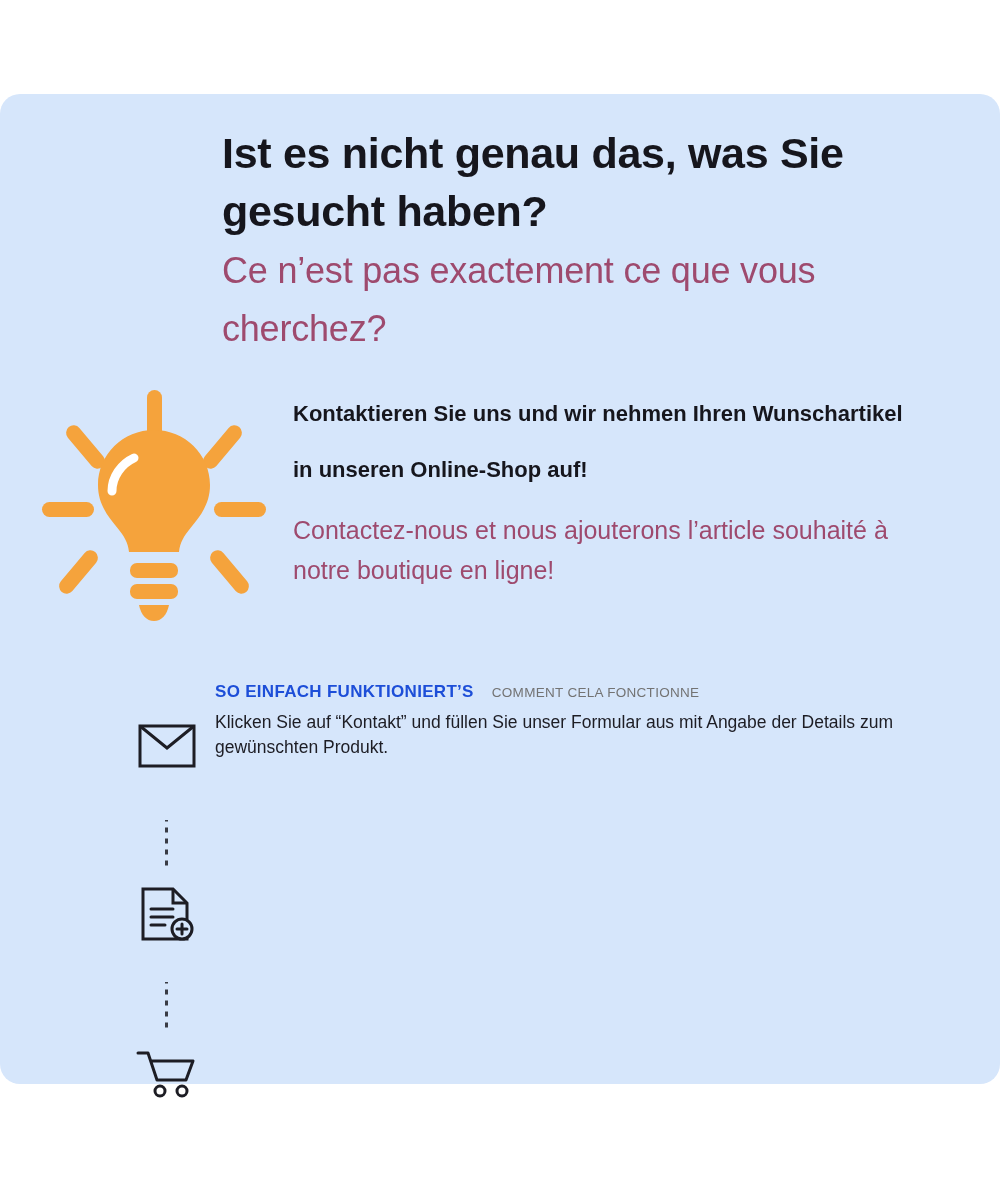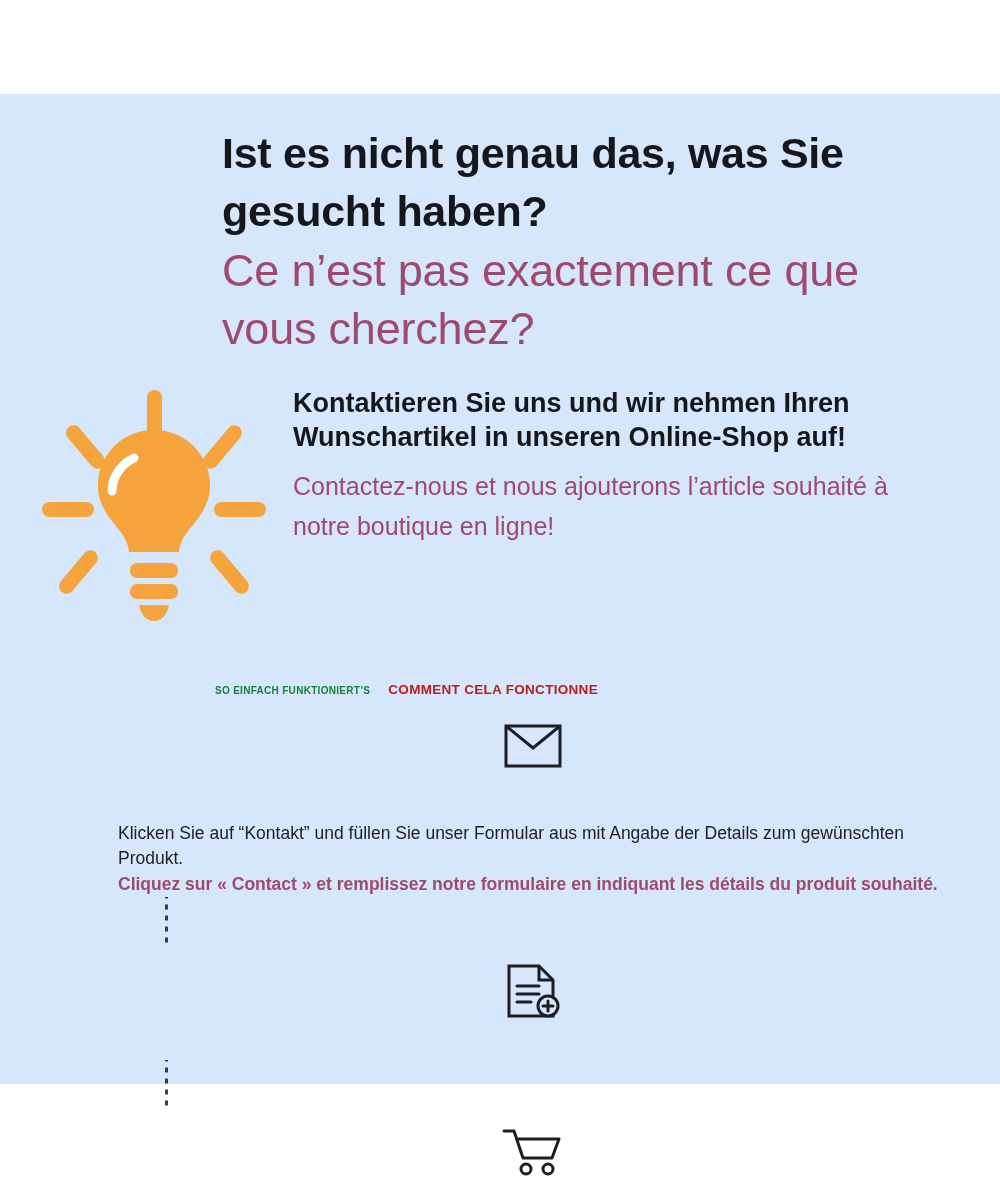--- a/index.html
+++ b/index.html
@@ -20,38 +20,39 @@
     background: #ffffff;
     overflow: hidden;
   }
   .panel {
     position: absolute;
     left: 0;
     top: 94px;
     width: 1000px;
     height: 990px;
     background: #d6e6fb;
+    border-radius: 20px;
   }
 
   
   .headline {
     position: absolute;
     left: 222px;
     top: 30px;
     width: 730px;
   }
   .headline .de {
     font-size: 43px;
     line-height: 58px;
     font-weight: bold;
     color: #16161d;
     letter-spacing: -0.3px;
   }
   .headline .fr {
-    font-size: 45px;
+    font-size: 36px;
     line-height: 58px;
     font-weight: normal;
     color: #9e4a6e;
     letter-spacing: -0.2px;
     margin-top: 2px;
   }
 
   
   .bulb {
     position: absolute;
@@ -60,66 +61,65 @@
     width: 232px;
     height: 240px;
   }
   .subhead {
     position: absolute;
     left: 293px;
     top: 292px;
     width: 620px;
   }
   .subhead .de {
-    font-size: 27px;
-    line-height: 34px;
+    font-size: 22px;
+    line-height: 56px;
     font-weight: bold;
     color: #16161d;
   }
   .subhead .fr {
     font-size: 25px;
     line-height: 40px;
     color: #9e4a6e;
     margin-top: 12px;
   }
 
   
   .howto-labels {
     position: absolute;
     left: 215px;
     top: 588px;
     display: flex;
     align-items: baseline;
     gap: 18px;
   }
   .howto-labels .de {
-    font-size: 10px;
-    font-weight: bold;
-    color: #15803d;
+    font-size: 17px;
+    font-weight: bold;
+    color: #1d4ed8;
     letter-spacing: 0.3px;
   }
   .howto-labels .fr {
     font-size: 13.5px;
-    font-weight: bold;
-    color: #b91c1c;
+    font-weight: normal;
+    color: #737373;
     letter-spacing: 0.3px;
   }
 
   .steps {
     position: absolute;
     left: 118px;
     top: 616px;
     width: 830px;
   }
   .step {
     position: relative;
     display: flex;
-    align-items: center;
+    align-items: flex-start;
     min-height: 110px;
-    flex-direction: column;
   }
   .step-icon {
     width: 97px;
     flex: 0 0 97px;
     display: flex;
     justify-content: center;
     padding-top: 14px;
   }
   .step-text {
     flex: 1;
@@ -206,21 +206,20 @@
 
       <div class="step">
         <div class="step-icon">
           <svg viewBox="0 0 58 44" width="58" height="44" aria-hidden="true">
             <rect x="2" y="2" width="54" height="40" fill="none" stroke="#1d1d24" stroke-width="3"></rect>
             <path d="M2 2l27 22L56 2" fill="none" stroke="#1d1d24" stroke-width="3"></path>
           </svg>
         </div>
         <div class="step-text">
           <div class="de">Klicken Sie auf “Kontakt” und füllen Sie unser Formular aus mit Angabe der Details zum gewünschten Produkt.</div>
-          <div class="fr">Cliquez sur « Contact » et remplissez notre formulaire en indiquant les détails du produit souhaité.</div>
         </div>
       </div>
 
       <div class="connector">
         <div class="dots">
             <div class="dotcol"></div>
           </div>
       </div>
 
       <div class="step">

